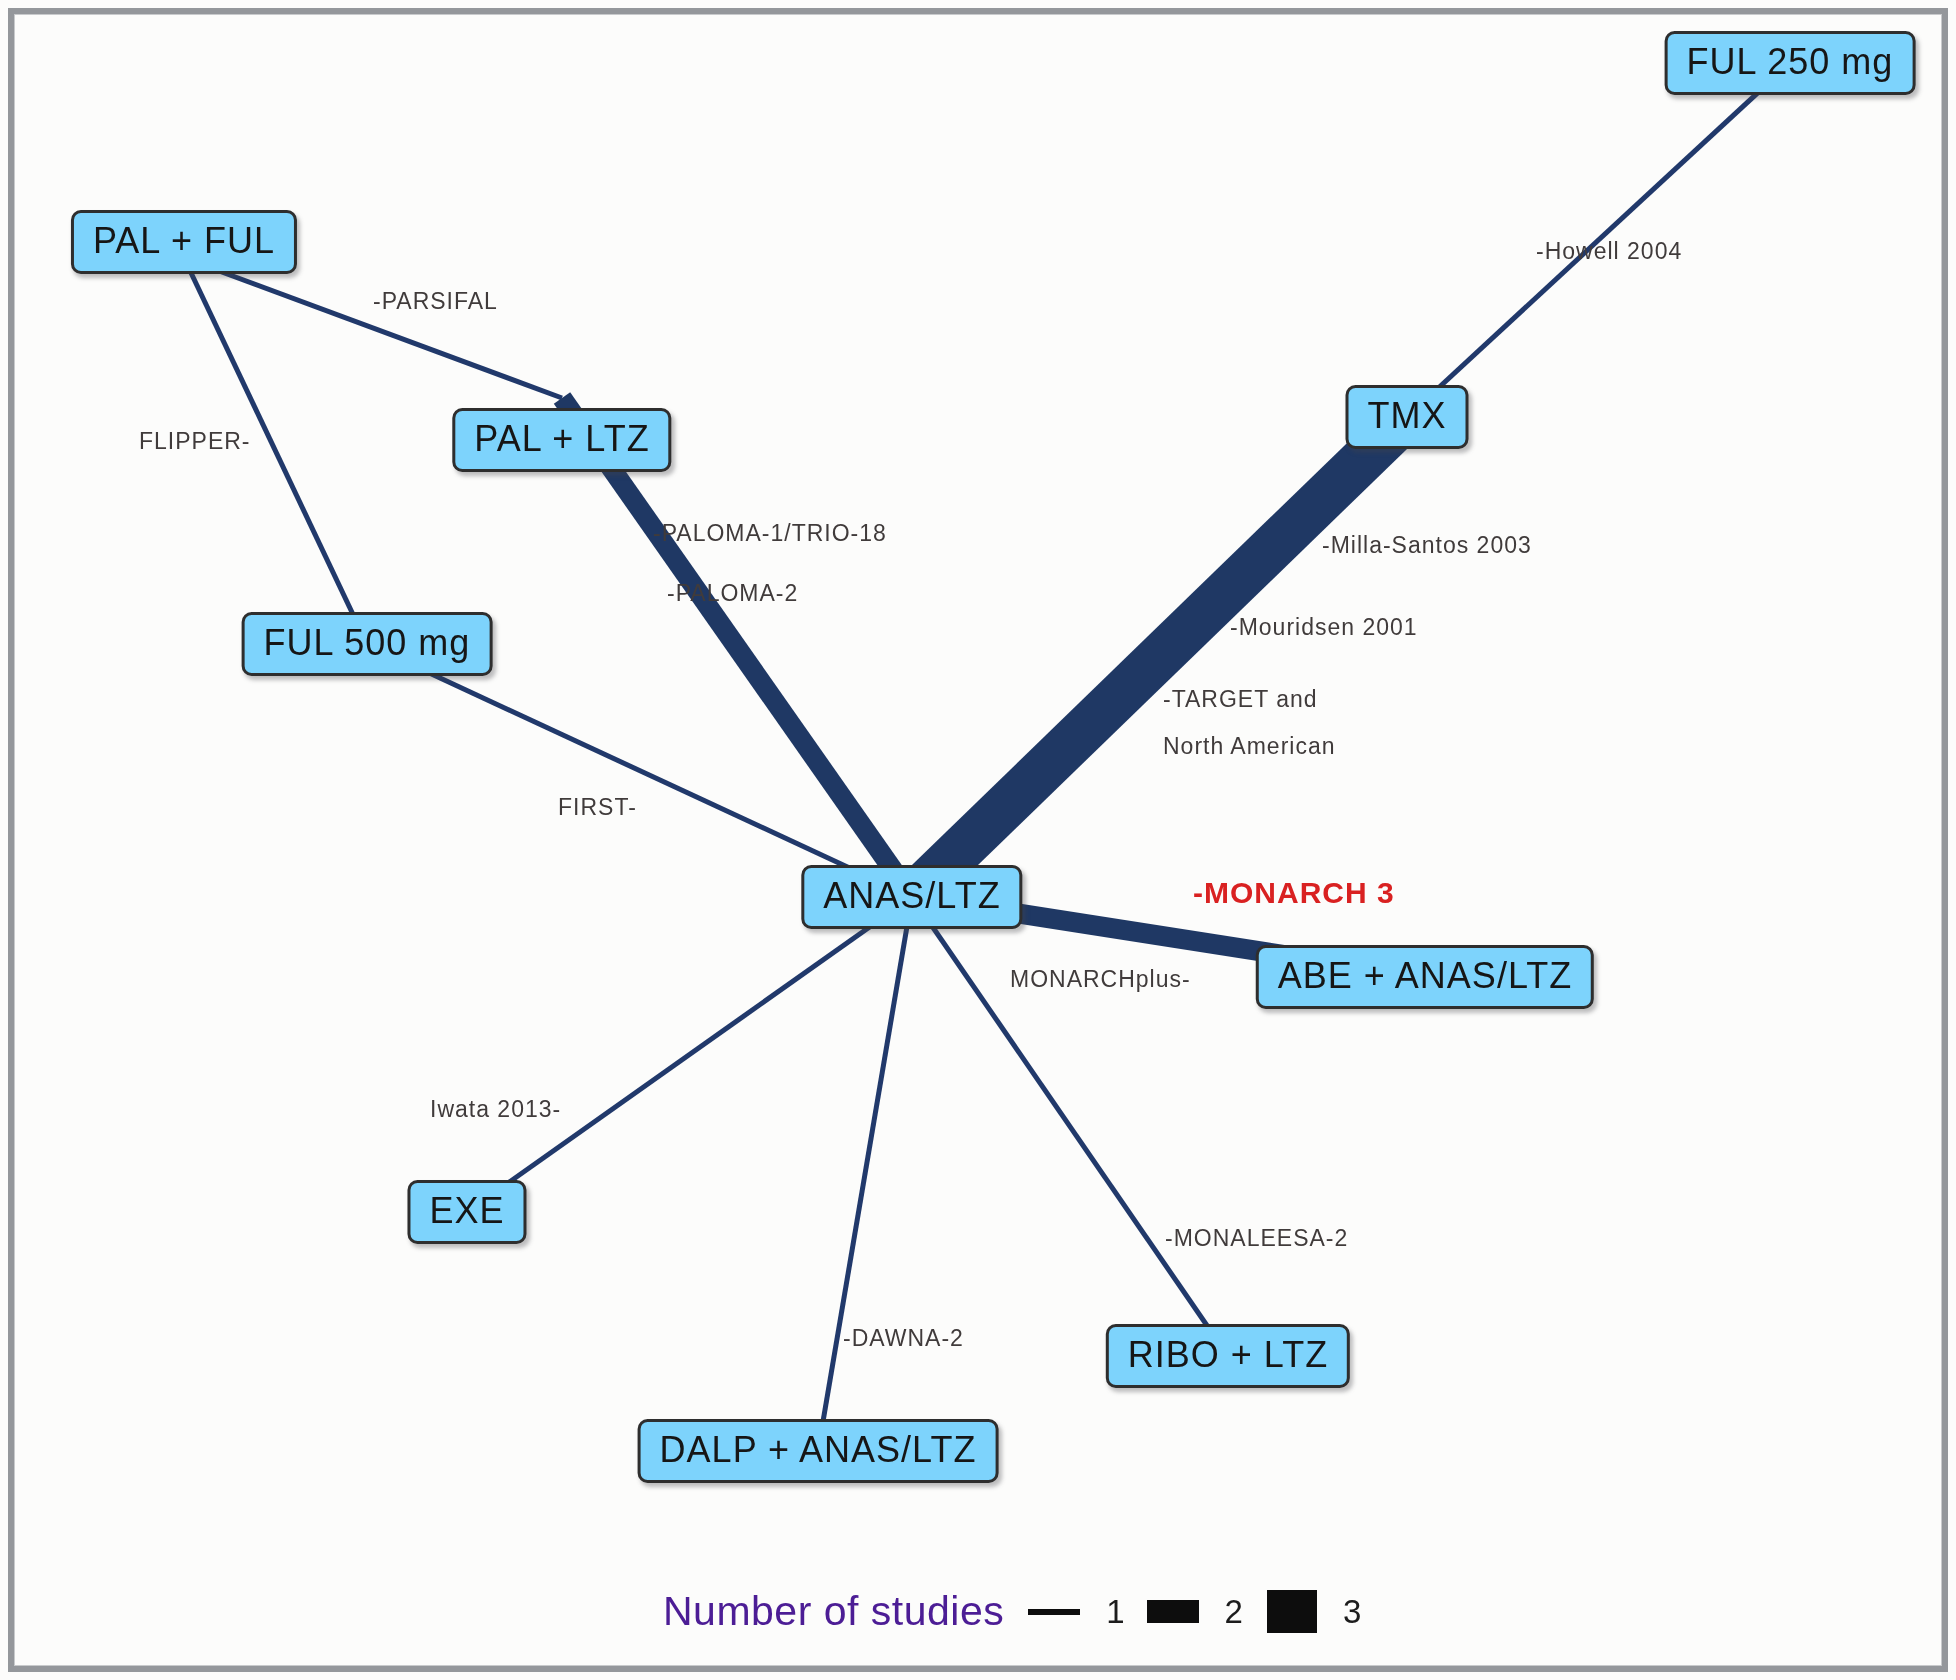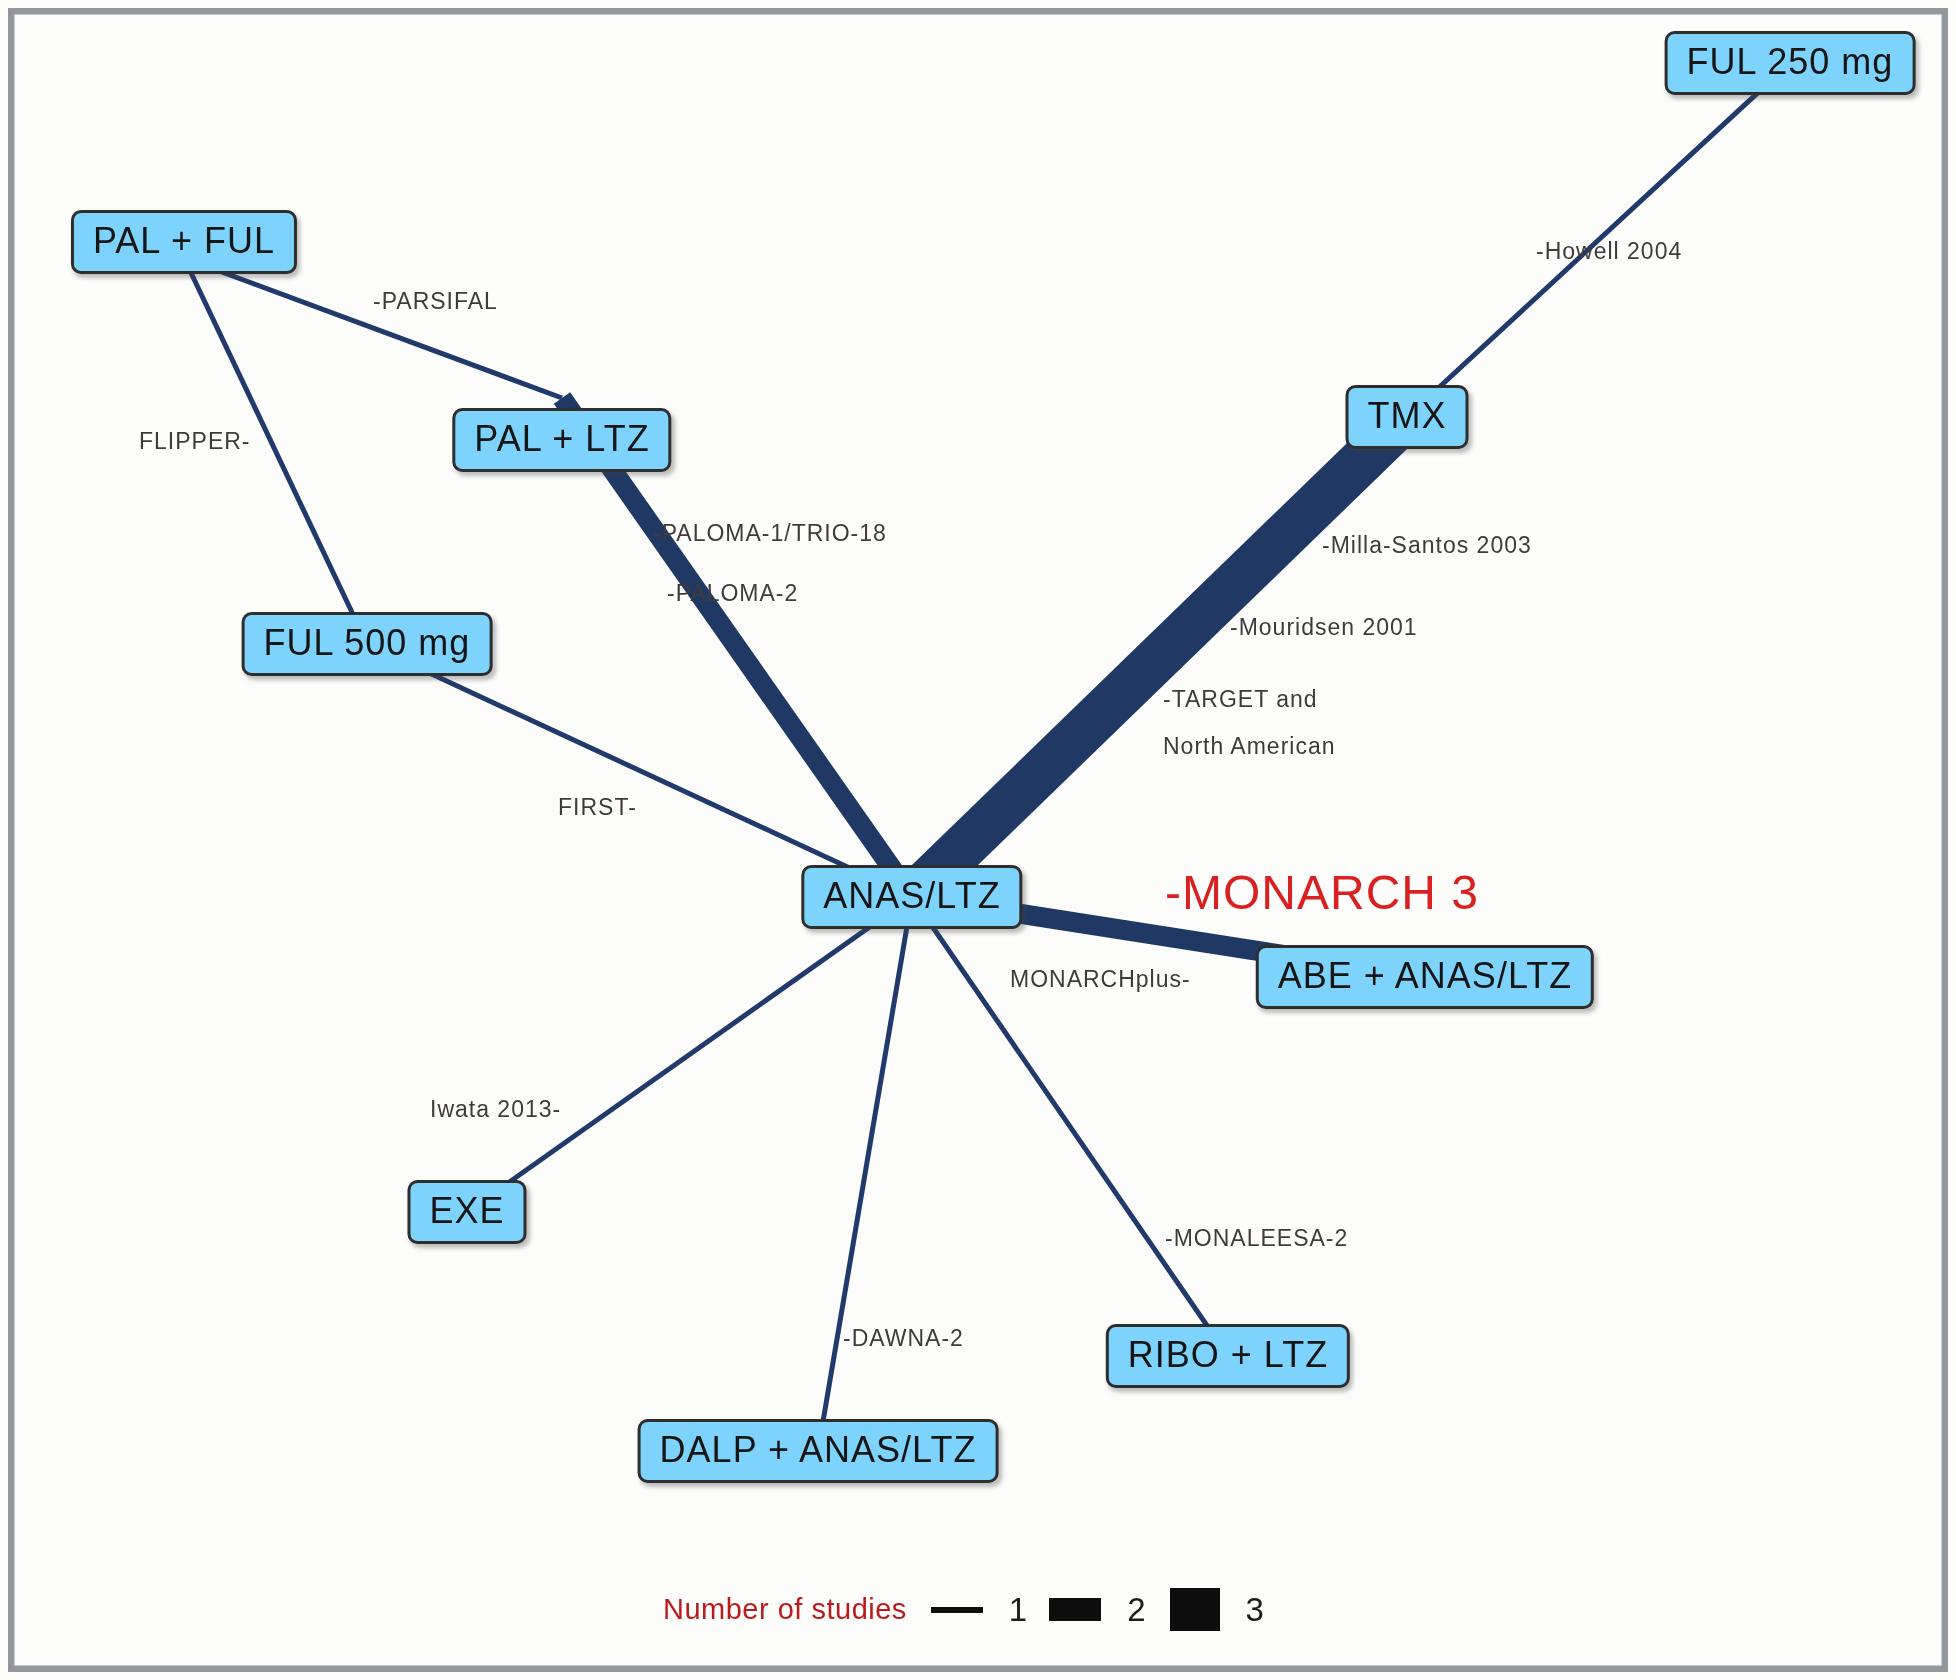--- a/index.html
+++ b/index.html
@@ -37,33 +37,34 @@
   .edge-label {
     position: absolute;
     font-size: 23px;
     color: #403b3b;
     letter-spacing: 1px;
     white-space: pre-line;
     line-height: 47px;
     z-index: 2;
   }
   .edge-label.highlight {
-    font-weight: normal;
-    font-size: 48px;
+    font-weight: bold;
+    font-size: 30px;
     letter-spacing: 1px;
     line-height: 42px;
+    margin-left: 28px;
   }
   #legend {
     position: absolute;
     left: 663px; top: 1588px;
     display: flex;
     align-items: center;
     z-index: 4;
   }
-  #legend-title { font-size: 29px; color: #b91c1c; letter-spacing: 0.5px; }
+  #legend-title { font-size: 41px; color: #4c1d95; letter-spacing: 0.5px; }
   .legend-item { display: flex; align-items: center; }
   .legend-shape-1 { width: 52px; height: 6px;  background: #0d0d0d; margin-left: 24px; }
   .legend-shape-2 { width: 52px; height: 23px; background: #0d0d0d; margin-left: 22px; }
   .legend-shape-3 { width: 50px; height: 43px; background: #0d0d0d; margin-left: 24px; }
   .legend-num { font-size: 33px; color: #1c1c1c; margin-left: 26px; }
 </style>
 </head>
 <body>
 
 <div id="canvas">

